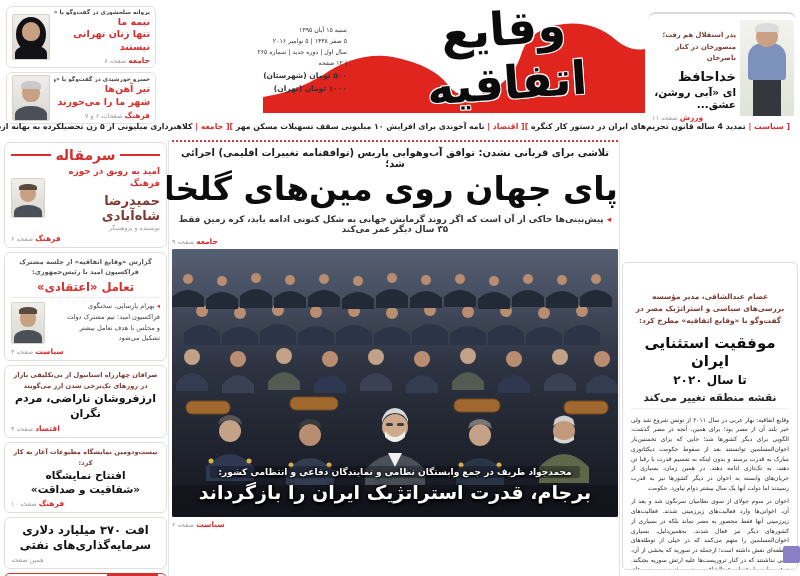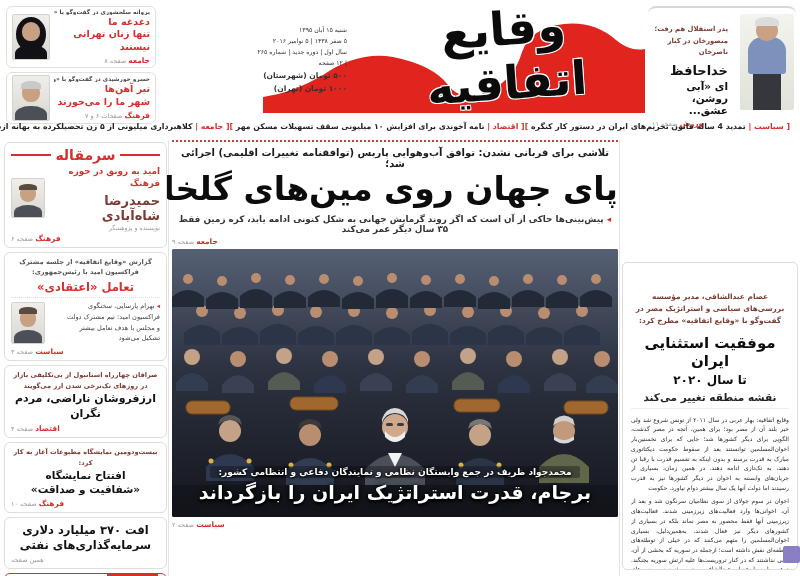--- a/index.html
+++ b/index.html
@@ -30,22 +30,22 @@
   
   .masthead{position:absolute;left:255px;top:0;width:390px;height:113px;}
   .mh-dates{position:absolute;left:0;top:24px;width:92px;font-size:6.2px;color:#333;line-height:1.8;text-align:right;z-index:5;}
   .mh-dates .b{font-weight:bold;font-size:7.5px;}
   .mh-swoosh{position:absolute;left:8px;top:0;width:382px;height:113px;z-index:1;}
   .mh-title{position:absolute;left:110px;right:0;top:2px;z-index:6;text-align:center;font-weight:bold;
     font-size:46px;color:#0b0b0b;transform:rotate(-4deg);
     text-shadow:1px 1px 0 #fff,-1px -1px 0 #fff,1px -1px 0 #fff,-1px 1px 0 #fff;}
 
   
-  .trbox{position:absolute;left:648px;top:6px;width:148px;height:106px;border-top:2px solid #d8d8d8;border-radius:8px 8px 0 0;
-    display:flex;gap:12px;padding:6px 2px 2px 4px;}
+  .trbox{position:absolute;left:648px;top:12px;width:148px;height:106px;border-top:2px solid #d8d8d8;border-radius:8px 8px 0 0;
+    display:flex;gap:4px;padding:6px 2px 2px 4px;}
   .standman{flex:none;width:54px;height:96px;position:relative;background:linear-gradient(#f4f3ef,#dfe3d8);border-radius:2px;overflow:hidden;}
   .standman i{position:absolute;display:block;}
   .standman .head{left:50%;top:6%;width:42%;height:22%;margin-left:-21%;border-radius:50%;background:#caa184;z-index:2;}
   .standman .hair{left:50%;top:3%;width:44%;height:10%;margin-left:-22%;border-radius:50% 50% 0 0;background:#dcdcdc;z-index:3;}
   .standman .shirt{left:14%;right:14%;top:24%;height:38%;border-radius:38% 38% 8% 8%;background:#7c92bd;z-index:1;}
   .standman .pants{left:24%;right:24%;top:58%;height:42%;background:#35373c;}
   .trtext{flex:1;padding-top:10px;}
   .trtext .k{font-size:6.8px;font-weight:bold;color:#7d3b33;line-height:1.7;}
   .trtext .t1{font-size:13px;font-weight:bold;color:#111;margin-top:4px;}
   .trtext .t2{font-size:10.5px;font-weight:bold;color:#111;margin-top:2px;}
@@ -108,21 +108,21 @@
 </style>
 </head>
 <body>
 
 <div id="page">
 
   <div class="tlbox">
     <div class="teaser">
       <div class="ttext">
         <div class="kick">پروانه سلحشوری در گفت‌وگو با «وقایع اتفاقیه»:</div>
-        <div class="ttl"><span>دغدغه ما</span><br>
+        <div class="ttl"><span>نیمه ما</span><br>
           <span>تنها زنان تهرانی نیستند</span></div>
         <div class="tag">
           <span class="sec">جامعه</span>
           <span>صفحه ۸</span>
         </div>
       </div>
       <div class="portrait chador" style="width:38px;height:46px;">
           <i class="hood"></i>
           <i class="head"></i>
           <i class="shoulders"></i>

